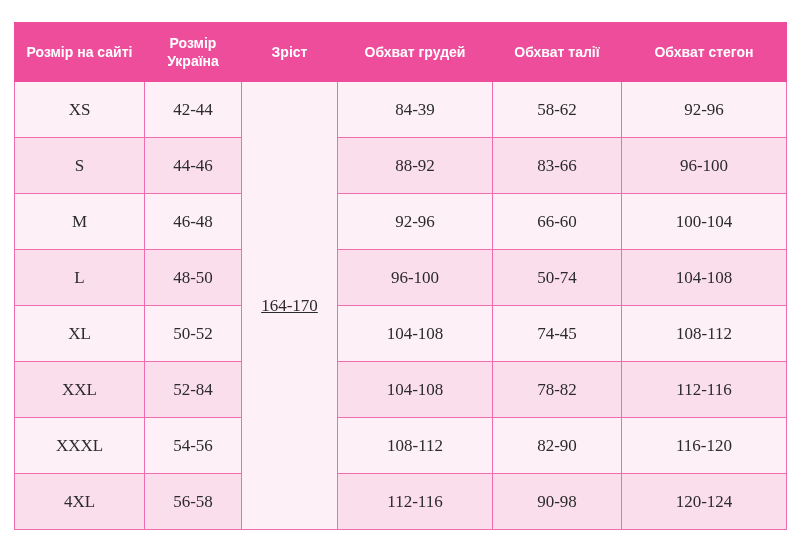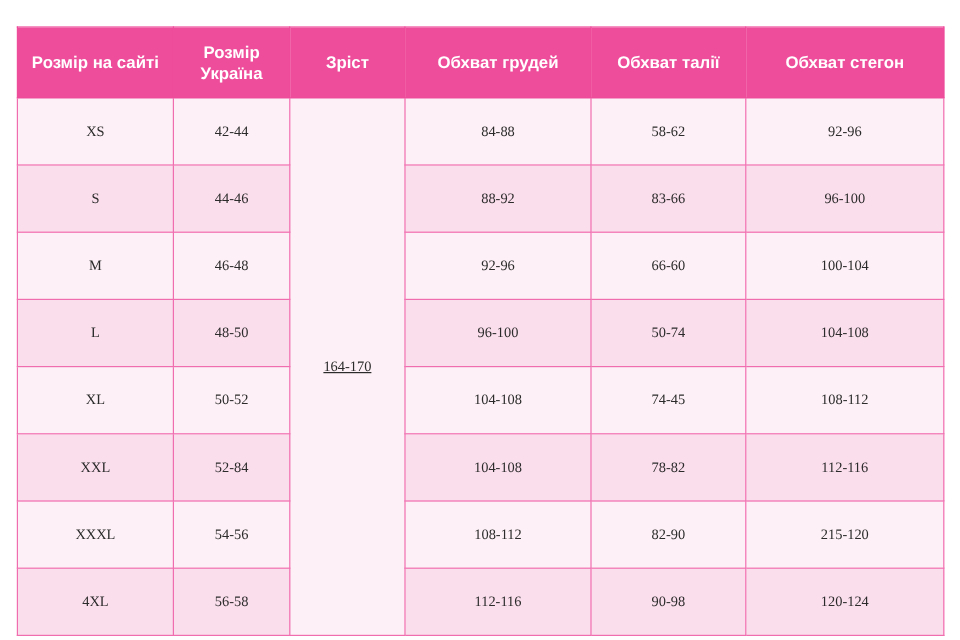--- a/index.html
+++ b/index.html
@@ -38,21 +38,21 @@
     font-family: "Liberation Sans", sans-serif;
     font-weight: bold;
     font-size: 14px;
     line-height: 18px;
     height: 50px;
     padding: 4px 6px;
     border: 1px solid #ee4d9b;
   }
   table.size-table tbody td {
     background: #fdf0f6;
-    font-size: 12px;
+    font-size: 17px;
     height: 51px;
     padding: 2px 4px;
   }
   table.size-table tbody tr.alt td {
     background: #fbdeec;
   }
   td.height-cell {
     background: #fdf0f6 !important;
     font-size: 17px;
     text-decoration: underline;
@@ -86,21 +86,21 @@
         <th>Обхват грудей</th>
         <th>Обхват талії</th>
         <th>Обхват стегон</th>
       </tr>
     </thead>
     <tbody>
       <tr>
         <td>XS</td>
         <td>42-44</td>
         <td class="height-cell" rowspan="8">164-170</td>
-        <td>84-88</td>
+        <td>84-39</td>
         <td>58-62</td>
         <td>92-96</td>
       </tr>
       <tr class="alt">
         <td>S</td>
         <td>44-46</td>
         <td>88-92</td>
         <td>83-66</td>
         <td>96-100</td>
       </tr>
@@ -130,21 +130,21 @@
         <td>52-84</td>
         <td>104-108</td>
         <td>78-82</td>
         <td>112-116</td>
       </tr>
       <tr>
         <td>XXXL</td>
         <td>54-56</td>
         <td>108-112</td>
         <td>82-90</td>
-        <td>215-120</td>
+        <td>116-120</td>
       </tr>
       <tr class="alt">
         <td>4XL</td>
         <td>56-58</td>
         <td>112-116</td>
         <td>90-98</td>
         <td>120-124</td>
       </tr>
     </tbody>
   </table>

